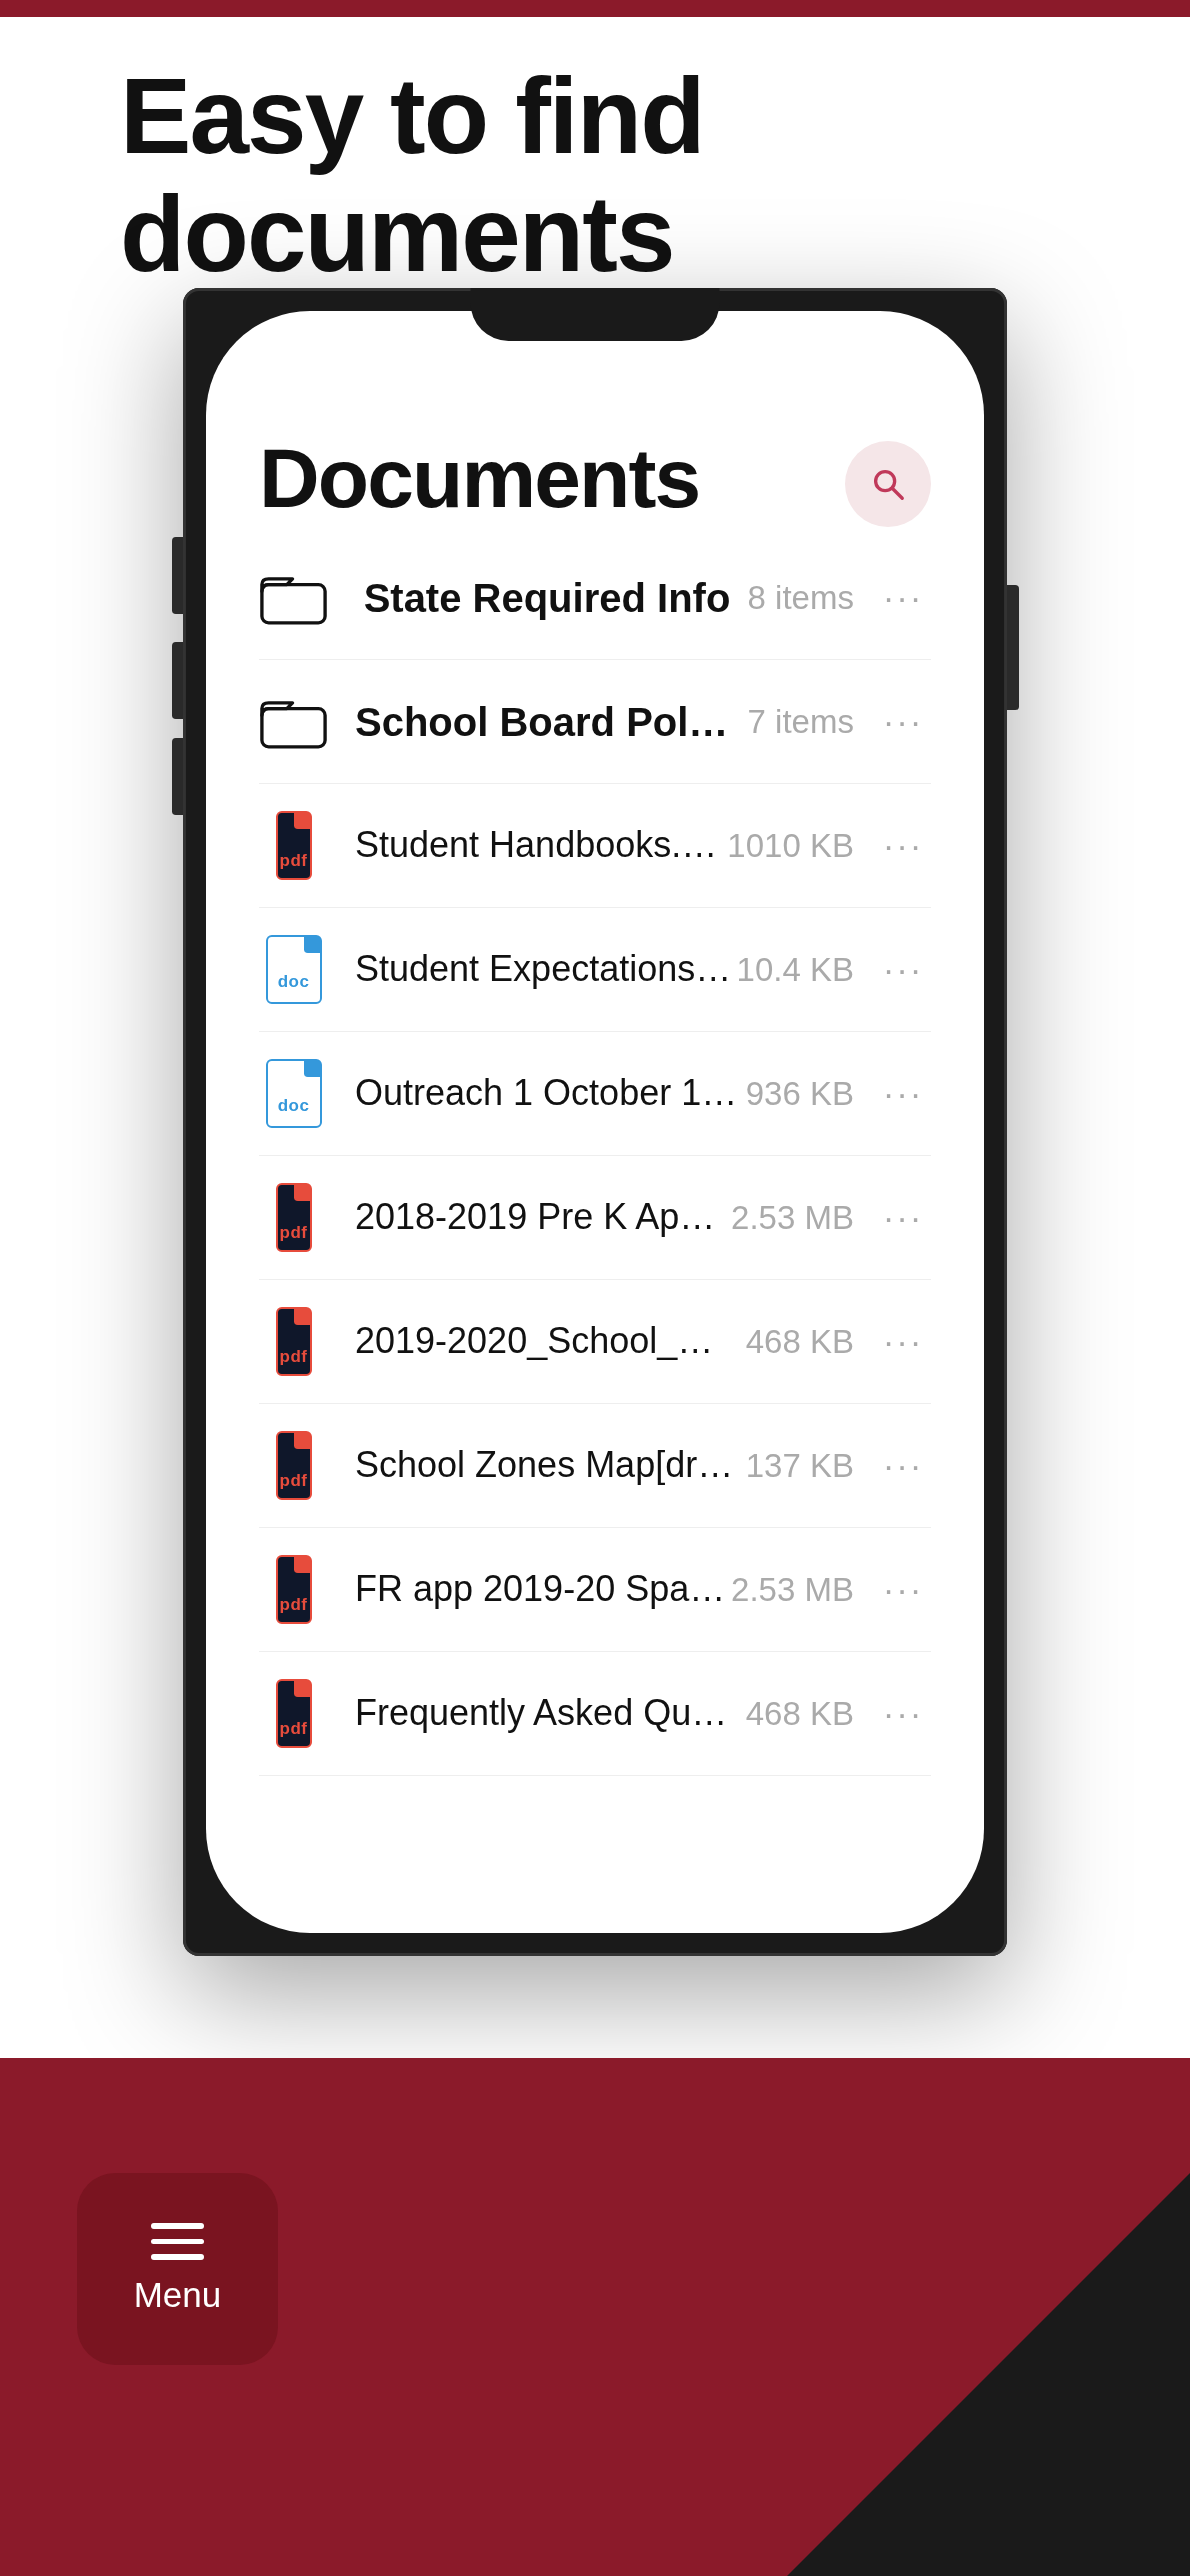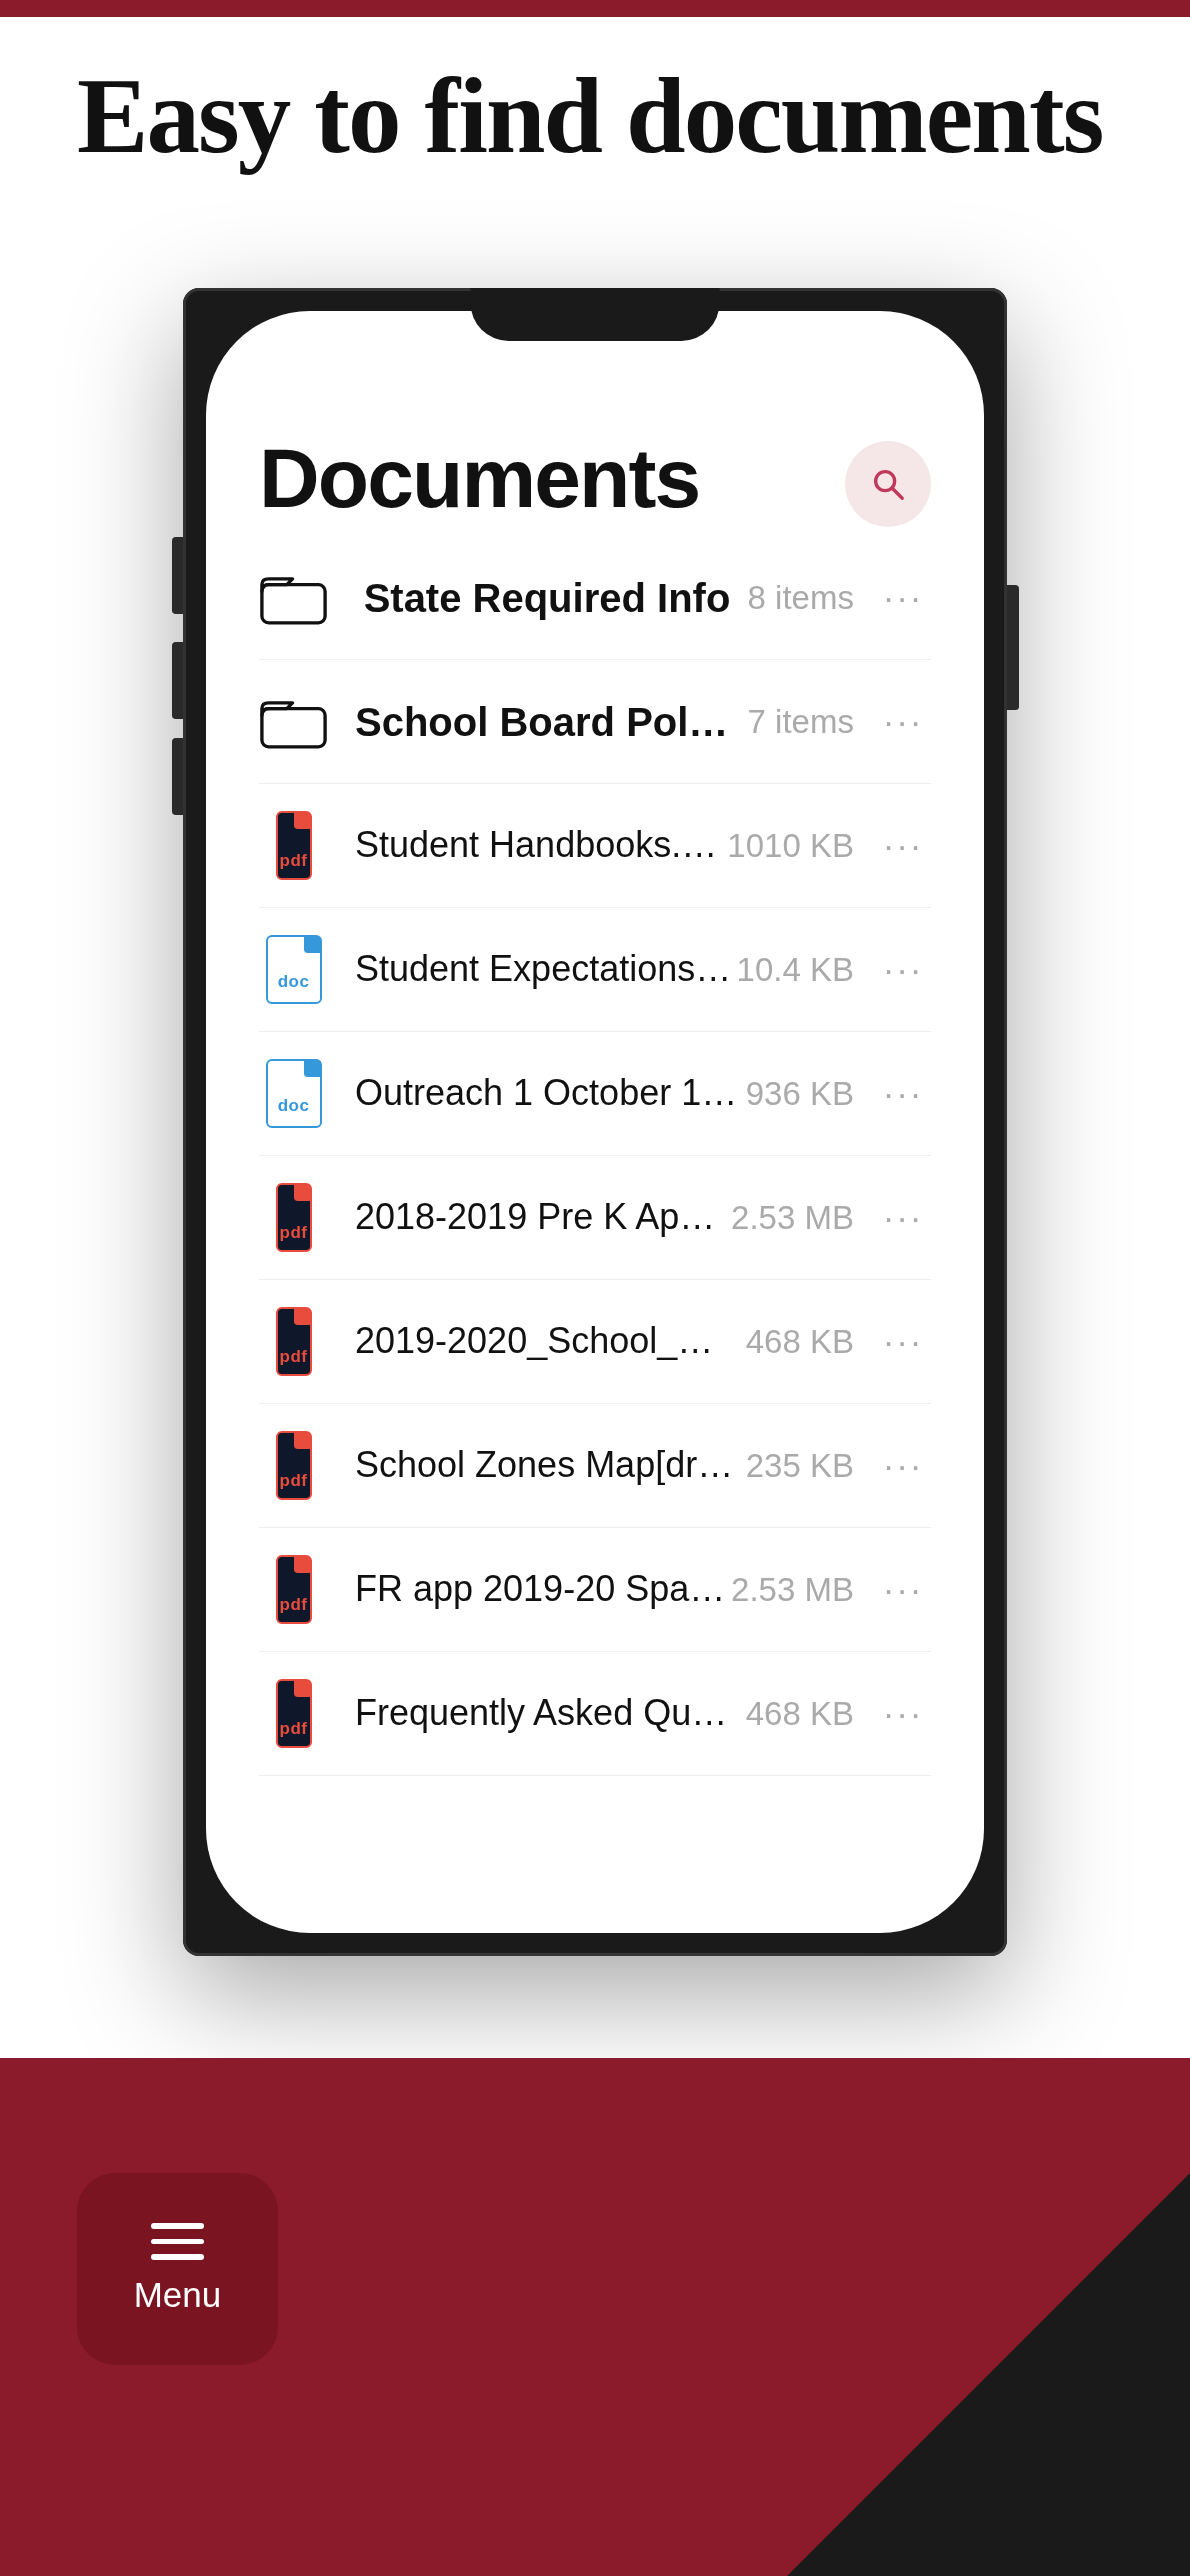--- a/index.html
+++ b/index.html
@@ -23,22 +23,21 @@
       top: 0;
       left: 0;
     }
 
     
     .hero {
       position: absolute;
       top: 58px;
       left: 0;
       right: 0;
-      padding: 0 77px;
-      font-family: Liberation Serif, serif;
+      padding: 0 120px;
     }
 
     .hero-title {
       font-size: 107px;
       font-weight: 900;
       color: #111;
       line-height: 1.1;
       letter-spacing: -1.9px;
     }
 
@@ -446,21 +445,21 @@
               <span class="item-size">468 KB</span>
               <span class="item-more">···</span>
             </div>
             <div class="list-item">
               <div class="item-icon">
         <div class="pdf-icon">
           <span class="pdf-label">pdf</span>
         </div>
       </div>
               <span class="item-name">School Zones Map[draft 2]...</span>
-              <span class="item-size">235 KB</span>
+              <span class="item-size">137 KB</span>
               <span class="item-more">···</span>
             </div>
             <div class="list-item">
               <div class="item-icon">
         <div class="pdf-icon">
           <span class="pdf-label">pdf</span>
         </div>
       </div>
               <span class="item-name">FR app 2019-20 Spanish</span>
               <span class="item-size">2.53 MB</span>

